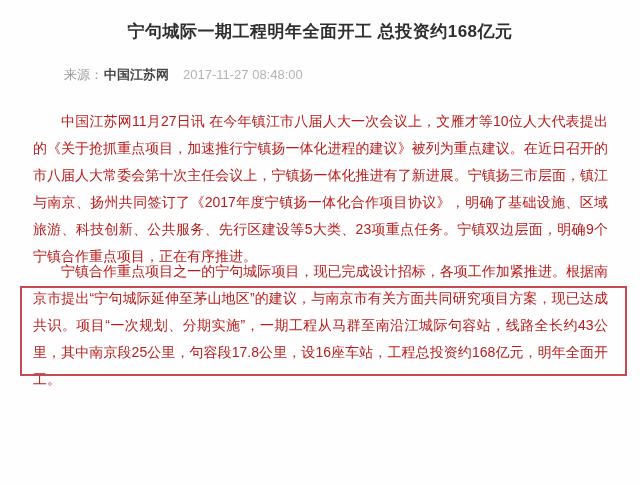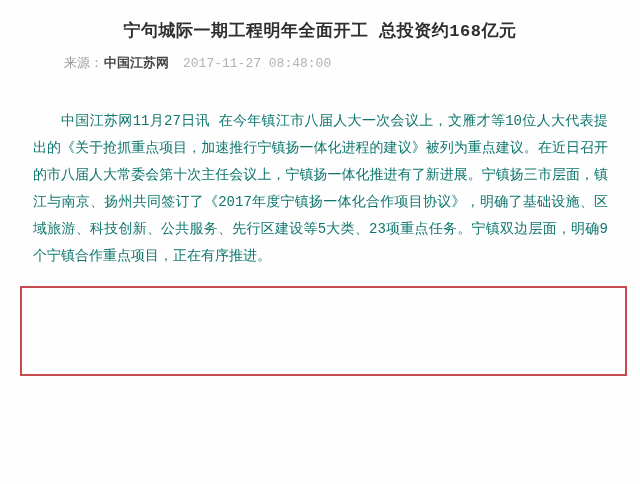--- a/index.html
+++ b/index.html
@@ -1,39 +1,39 @@
 <!DOCTYPE html>
 <html><head>
 <meta charset="utf-8">
 <style>
   html, body { margin: 0; padding: 0; background: #ffffff; }
   .page {
     position: relative;
     width: 640px;
     height: 484px;
     background: #fefefe;
-    font-family: Liberation Mono, monospace;
+    font-family: Liberation Sans, sans-serif;
     overflow: hidden;
   }
   .article-title {
     position: absolute;
     top: 20px;
     left: 30px;
     right: 30px;
     margin: 0;
     text-align: center;
     font-size: 17px;
     font-weight: bold;
     color: #2e2e2e;
     letter-spacing: 0.5px;
     line-height: 24px;
   }
   .article-meta {
     position: absolute;
-    top: 54px;
+    top: 66px;
     left: 64px;
     font-size: 13px;
     color: #9b9b9b;
     white-space: nowrap;
   }
   .article-meta .source-name {
     color: #474747;
     font-weight: bold;
     margin-left: 1px;
   }
@@ -41,21 +41,21 @@
     color: #b3b3b3;
     margin-left: 14px;
   }
   .article-paragraph {
     position: absolute;
     left: 33px;
     width: 575px;
     margin: 0;
     font-size: 14px;
     line-height: 27px;
-    color: #0f766e;
+    color: #b91c1c;
     text-align: justify;
     text-indent: 2em;
   }
   .para-1 { top: 108px; }
   .para-2 { top: 258px; }
   .para-3 { top: 386px; }
   .highlight-box {
     position: absolute;
     left: 20px;
     top: 286px;
@@ -72,17 +72,18 @@
 <div class="page">
 
   <h1 class="article-title">宁句城际一期工程明年全面开工 总投资约168亿元</h1>
 
   <div class="article-meta">
     <span class="source-label">来源：</span><span class="source-name">中国江苏网</span><span class="published-datetime">2017-11-27 08:48:00</span>
   </div>
 
   <p class="article-paragraph para-1">中国江苏网11月27日讯 在今年镇江市八届人大一次会议上，文雁才等10位人大代表提出的《关于抢抓重点项目，加速推行宁镇扬一体化进程的建议》被列为重点建议。在近日召开的市八届人大常委会第十次主任会议上，宁镇扬一体化推进有了新进展。宁镇扬三市层面，镇江与南京、扬州共同签订了《2017年度宁镇扬一体化合作项目协议》，明确了基础设施、区域旅游、科技创新、公共服务、先行区建设等5大类、23项重点任务。宁镇双边层面，明确9个宁镇合作重点项目，正在有序推进。</p>
 
+  <p class="article-paragraph para-2">宁镇合作重点项目之一的宁句城际项目，现已完成设计招标，各项工作加紧推进。根据南京市提出“宁句城际延伸至茅山地区”的建议，与南京市有关方面共同研究项目方案，现已达成共识。项目“一次规划、分期实施”，一期工程从马群至南沿江城际句容站，线路全长约43公里，其中南京段25公里，句容段17.8公里，设16座车站，工程总投资约168亿元，明年全面开工。</p>
 
 
   <div class="highlight-box" style="border-color: rgb(198, 74, 79);"></div>
 
 </div>
 
 </body></html>

